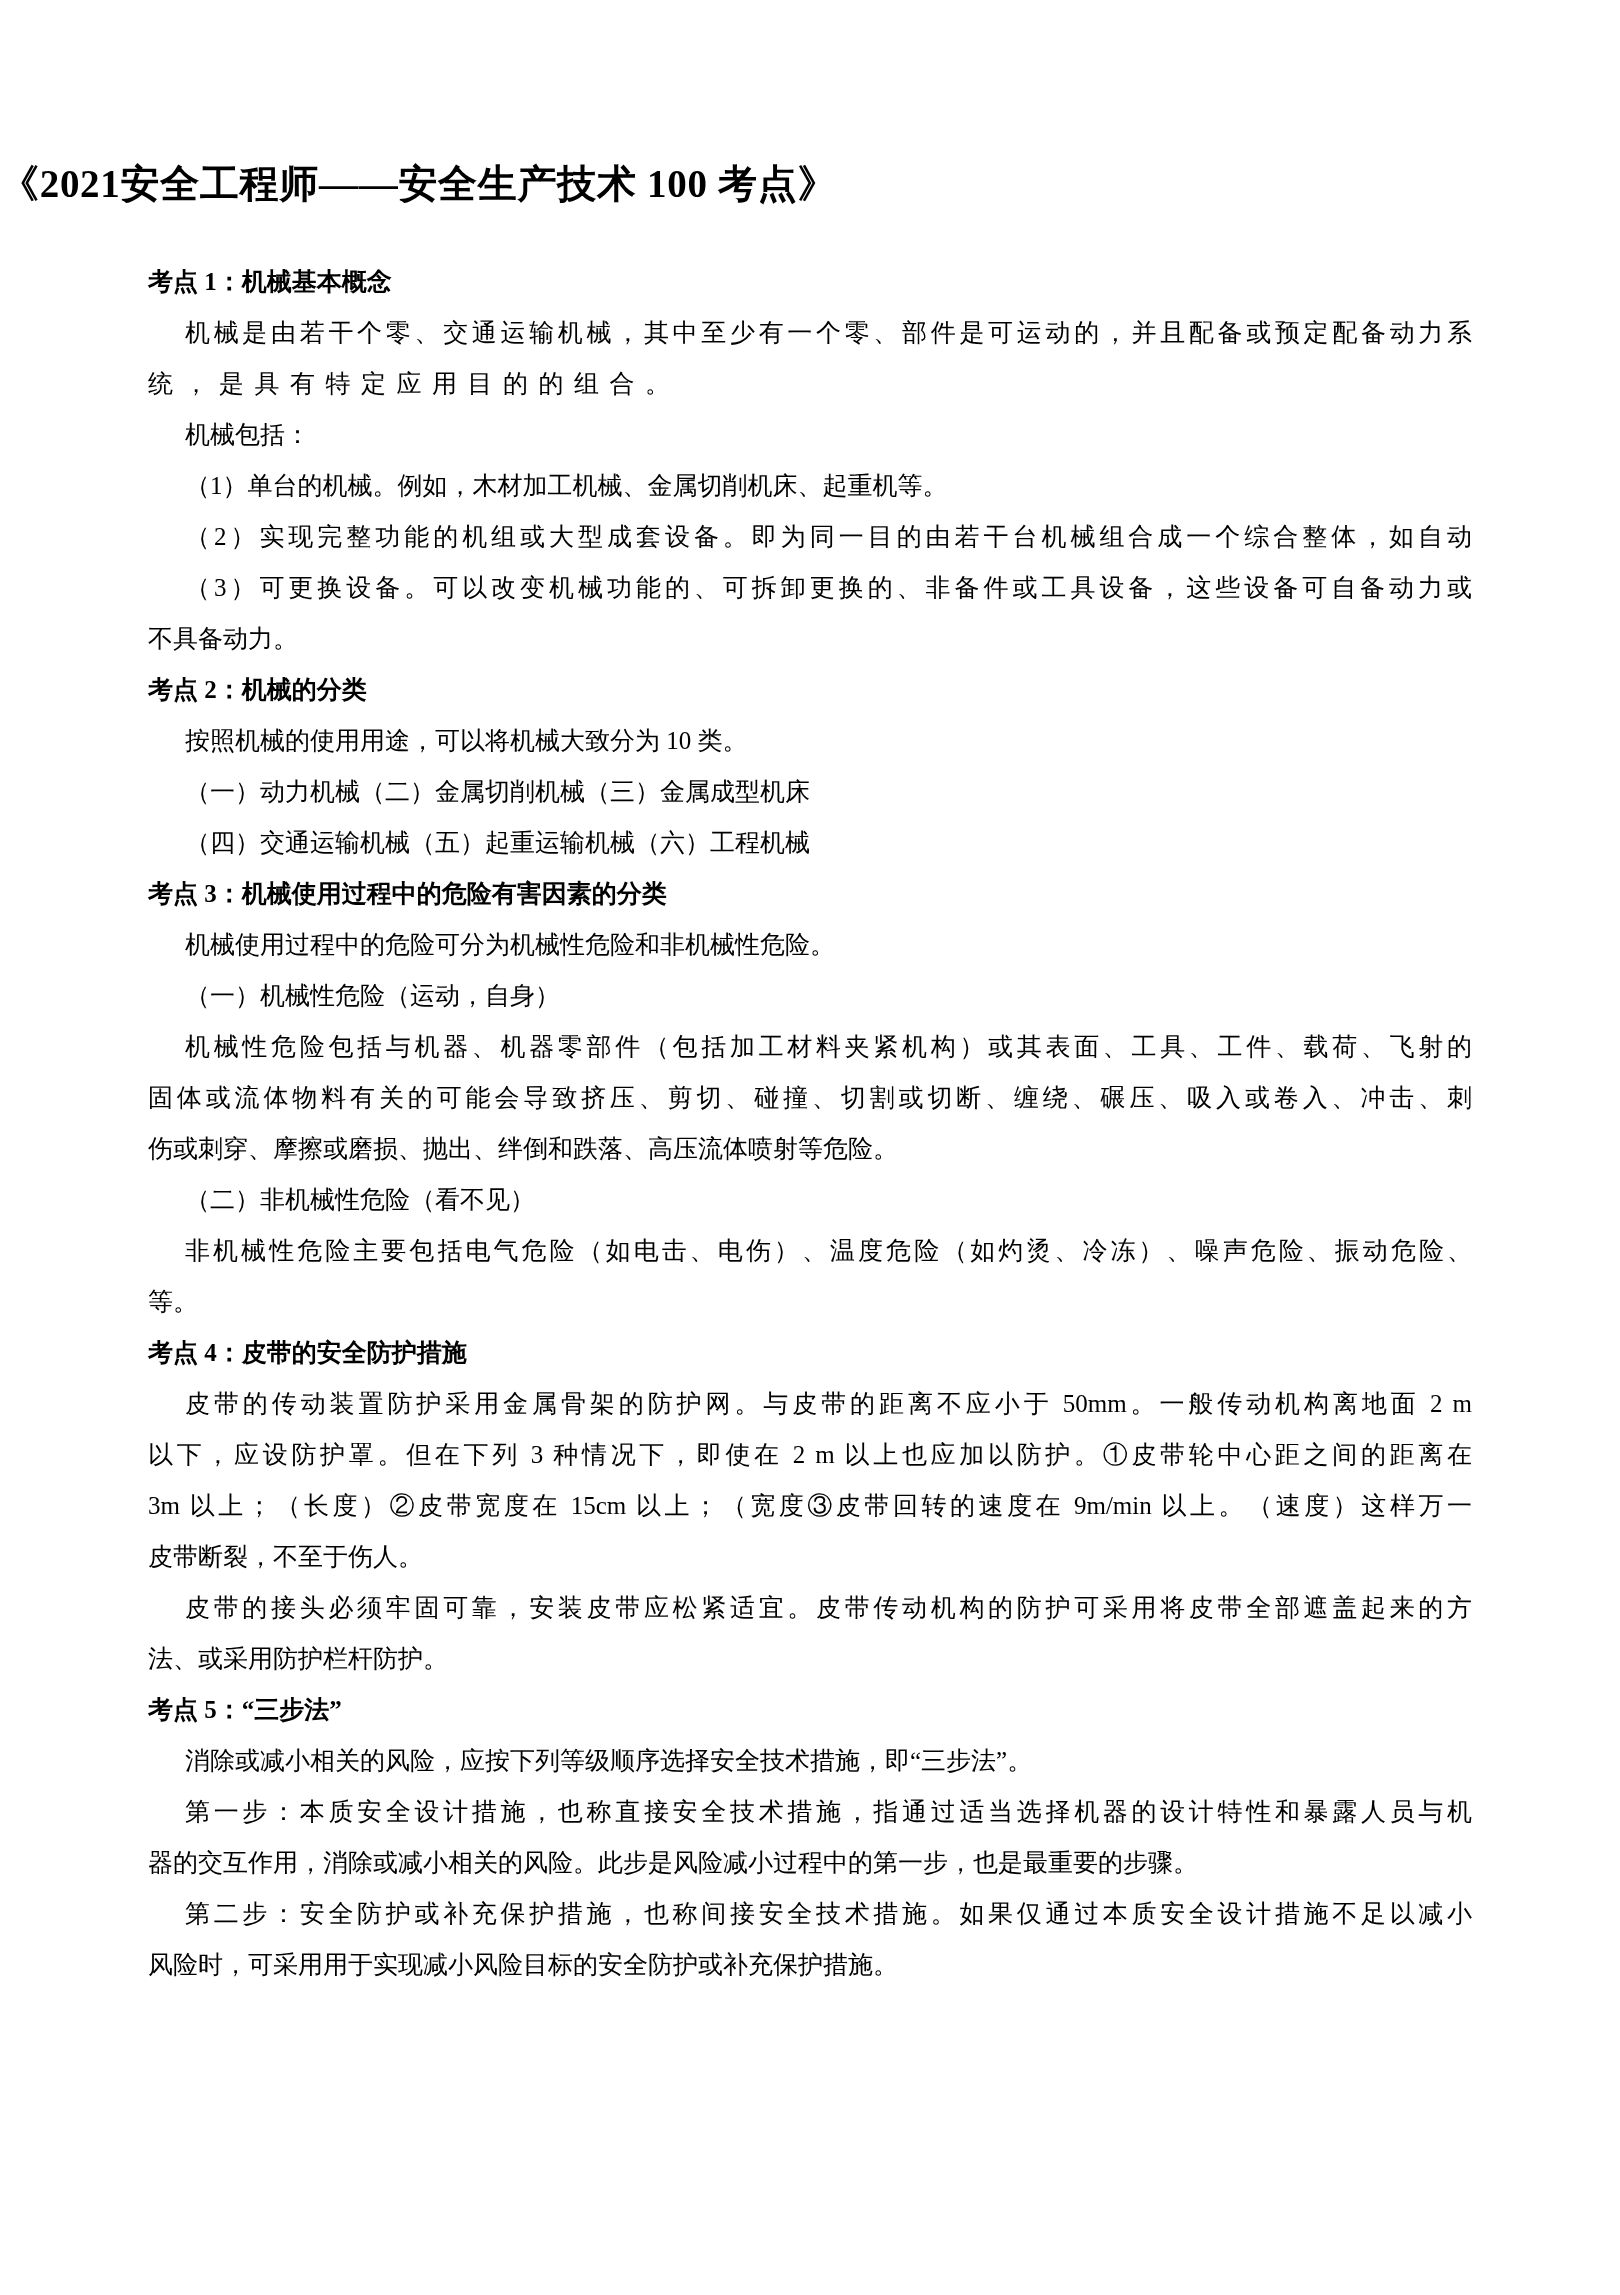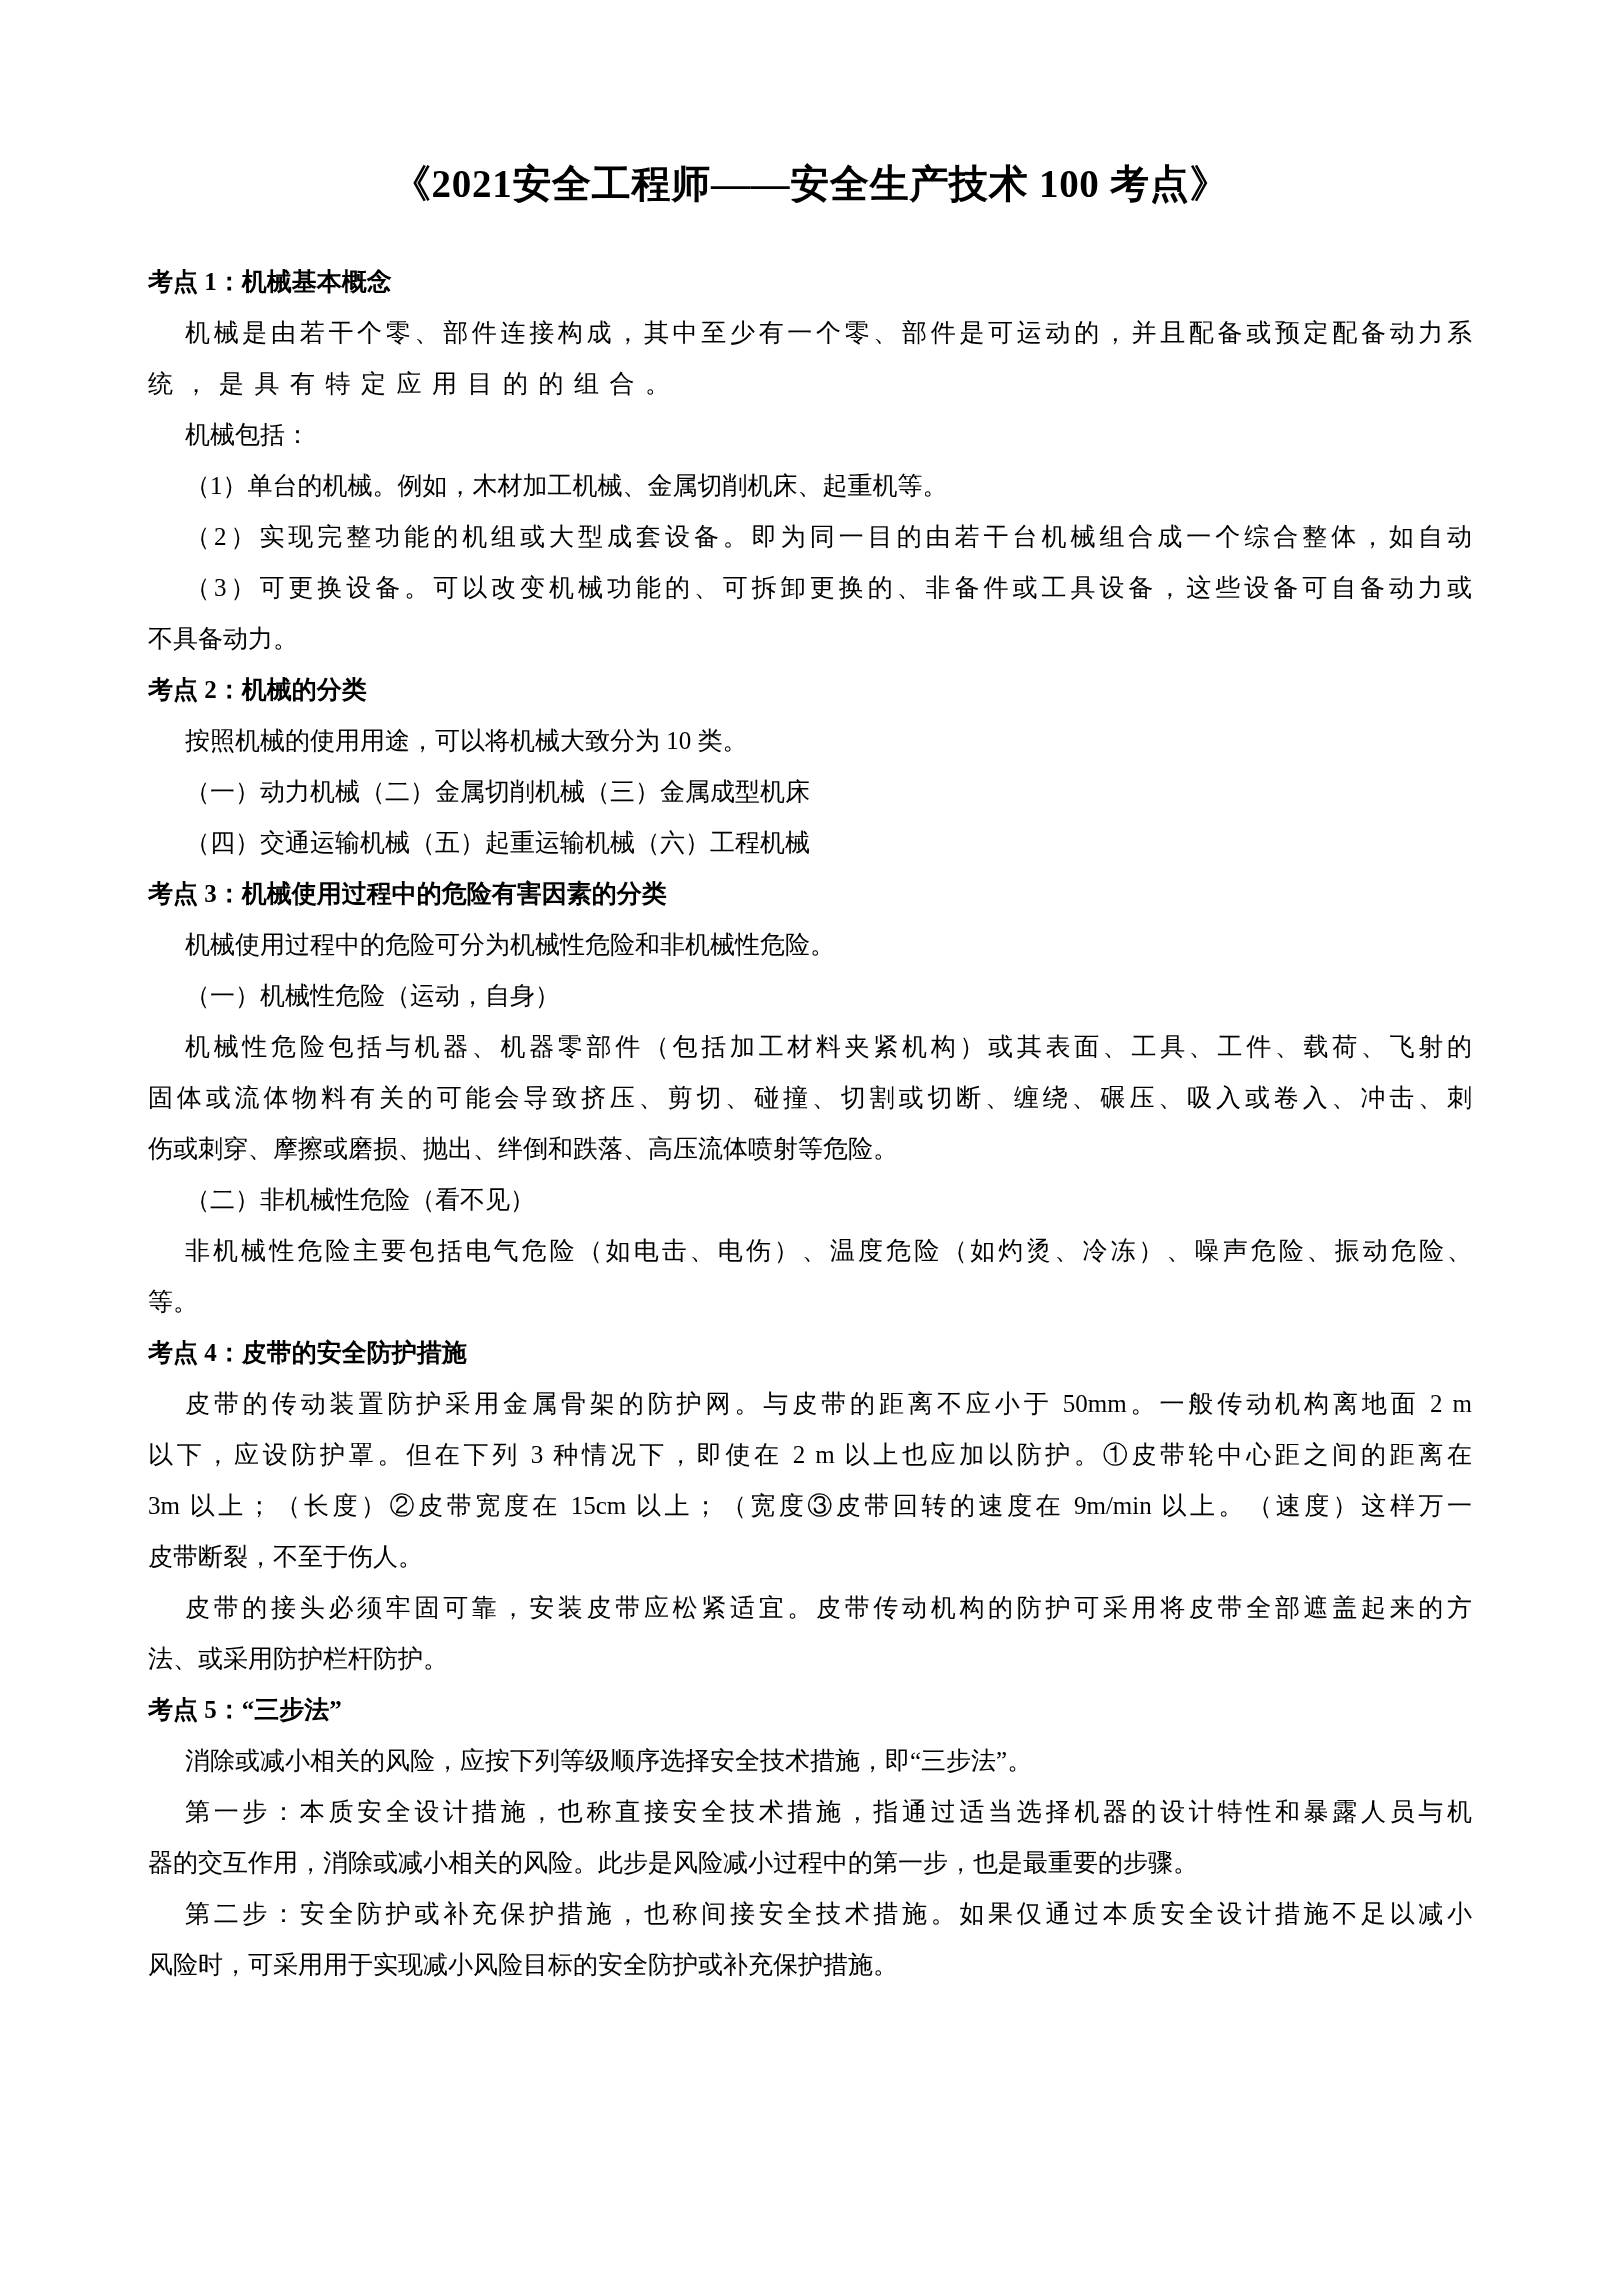--- a/index.html
+++ b/index.html
@@ -14,21 +14,20 @@
     background: #ffffff;
     color: #000000;
     font-family: "Liberation Serif", "DejaVu Serif", serif;
     overflow: hidden;
   }
   .doc-title {
     position: absolute;
     top: 154px;
     left: 0;
     right: 0;
-    text-align: center;
     font-size: 39px;
     font-weight: 700;
     line-height: 59px;
     letter-spacing: 0.7px;
     white-space: nowrap;
   }
   .doc-body {
     position: absolute;
     top: 256px;
     left: 148px;
@@ -55,21 +54,21 @@
     letter-spacing: 10.5px;
   }
 </style>
 </head>
 <body>
 
 <div class="page">
   <div class="doc-title">《2021安全工程师——安全生产技术 100 考点》</div>
   <div class="doc-body">
       <div class="line heading">考点 1：机械基本概念</div>
-      <div class="line indent fill">机械是由若干个零、部件连接构成，其中至少有一个零、部件是可运动的，并且配备或预定配备动力系</div>
+      <div class="line indent fill">机械是由若干个零、交通运输机械，其中至少有一个零、部件是可运动的，并且配备或预定配备动力系</div>
       <div class="line spread">统，是具有特定应用目的的组合。</div>
       <div class="line indent">机械包括：</div>
       <div class="line indent">（1）单台的机械。例如，木材加工机械、金属切削机床、起重机等。</div>
       <div class="line indent fill">（2）实现完整功能的机组或大型成套设备。即为同一目的由若干台机械组合成一个综合整体，如自动</div>
       <div class="line indent fill">（3）可更换设备。可以改变机械功能的、可拆卸更换的、非备件或工具设备，这些设备可自备动力或</div>
       <div class="line">不具备动力。</div>
       <div class="line heading">考点 2：机械的分类</div>
       <div class="line indent">按照机械的使用用途，可以将机械大致分为 10 类。</div>
       <div class="line indent">（一）动力机械（二）金属切削机械（三）金属成型机床</div>
       <div class="line indent">（四）交通运输机械（五）起重运输机械（六）工程机械</div>

